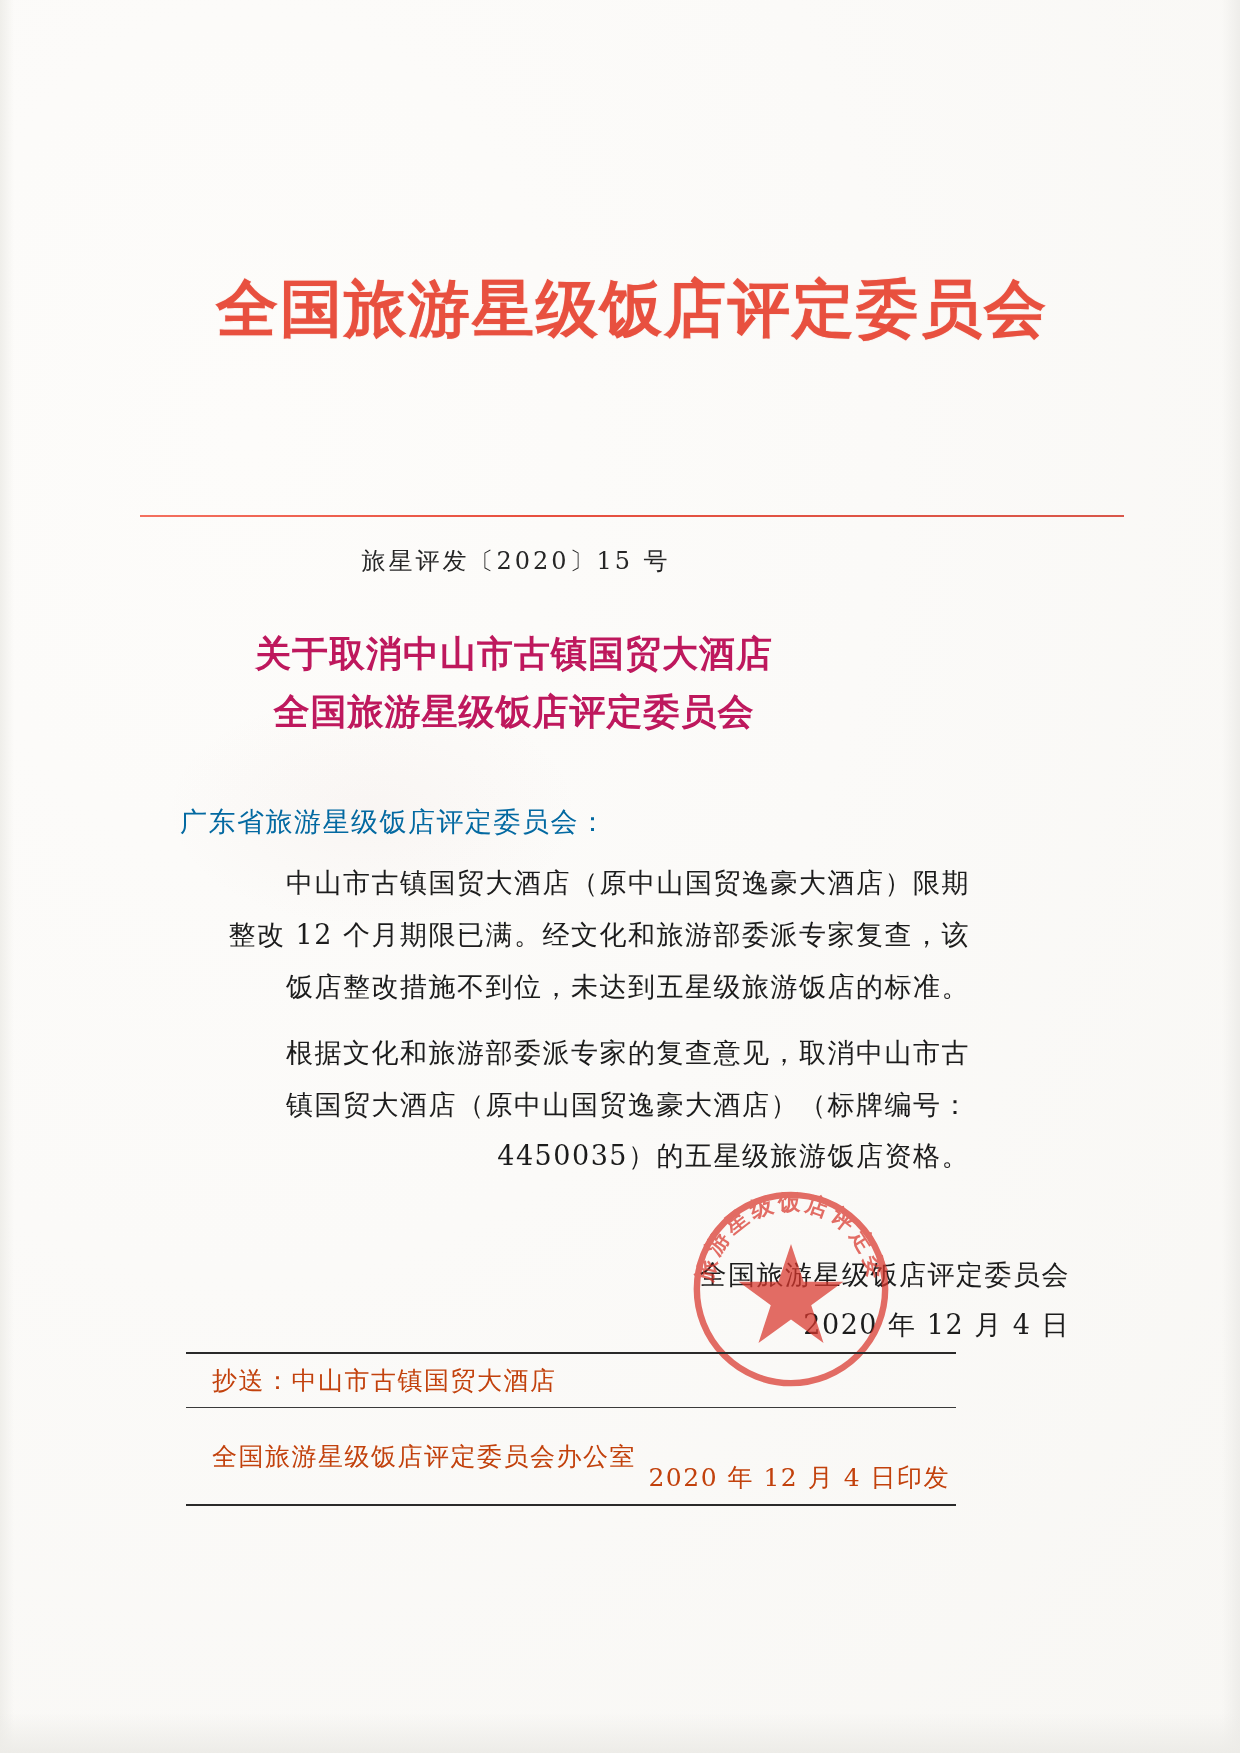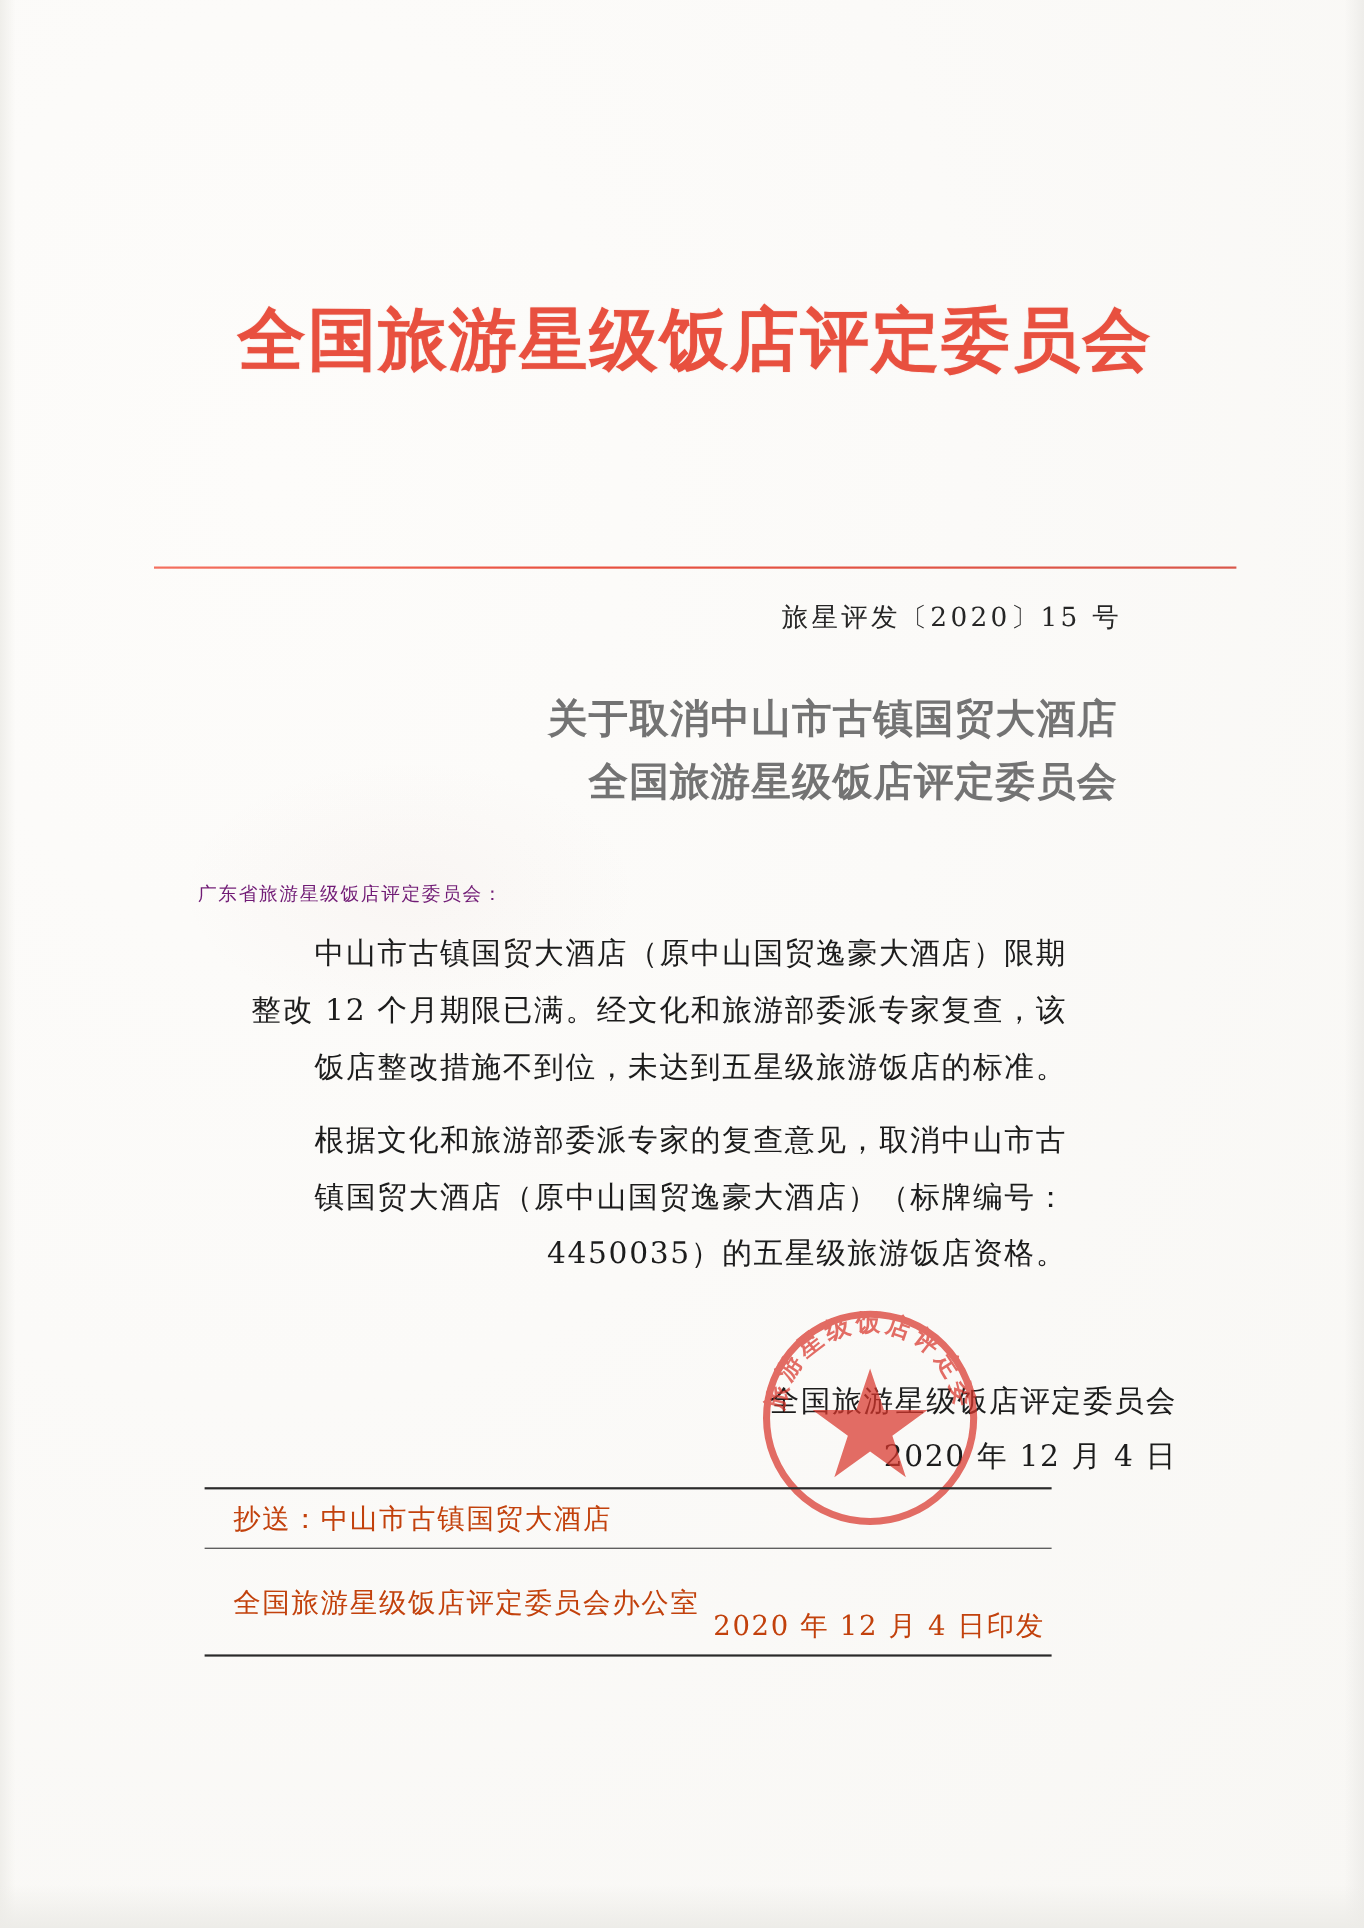--- a/index.html
+++ b/index.html
@@ -47,50 +47,50 @@
   .red-rule {
     position:absolute;
     left:128px; top:515px; width:984px; height:2px;
     background:linear-gradient(90deg,#f4705f 0%,#e8503f 40%,#d9574a 100%);
   }
 
   
   .doc-number {
     position:absolute;
     left:0; top:545px; width:1008px;
-    text-align:right;
+    text-align:center;
     font-size:24px;
     letter-spacing:3px;
     color:#262626;
   }
 
   
   .doc-title {
     position:absolute;
     left:0; top:625px; width:1004px;
-    text-align:right;
+    text-align:center;
     font-family:"DejaVu Sans","Liberation Sans",sans-serif;
     font-weight:bold;
     font-size:36px;
     line-height:1.62;
     letter-spacing:1px;
-    color:#737373;
+    color:#be185d;
   }
   .doc-title div { white-space:nowrap; }
 
   
   .body-block {
     position:absolute;
     left:168px; top:800px; width:790px;
   }
   .salutation {
-    font-size:17px;
+    font-size:27px;
     letter-spacing:1.5px;
     line-height:1.6;
-    color:#701a75;
+    color:#0369a1;
   }
   .para {
     font-size:27px;
     line-height:1.92;
     letter-spacing:1.5px;
     color:#1c1c1c;
     margin-top:14px;
   }
   .para div { white-space:nowrap;text-align:right; }
   .indent { padding-left:56px; }

